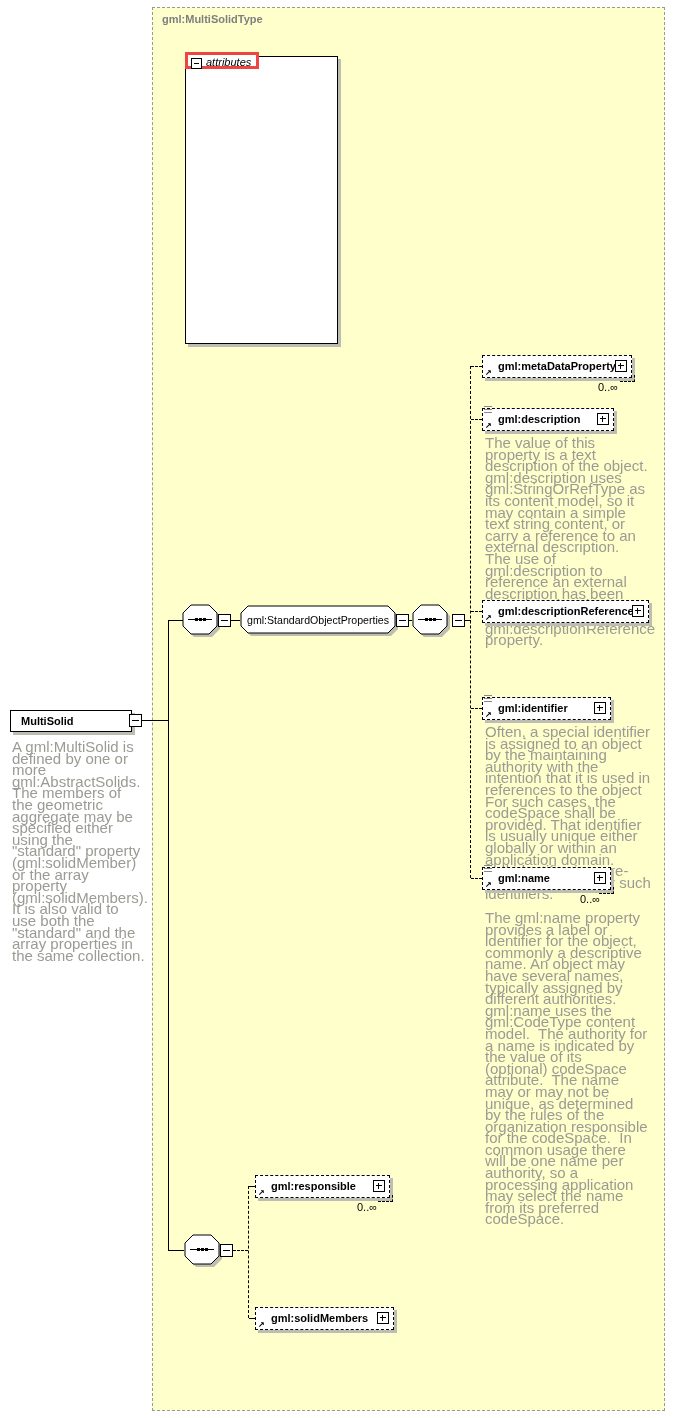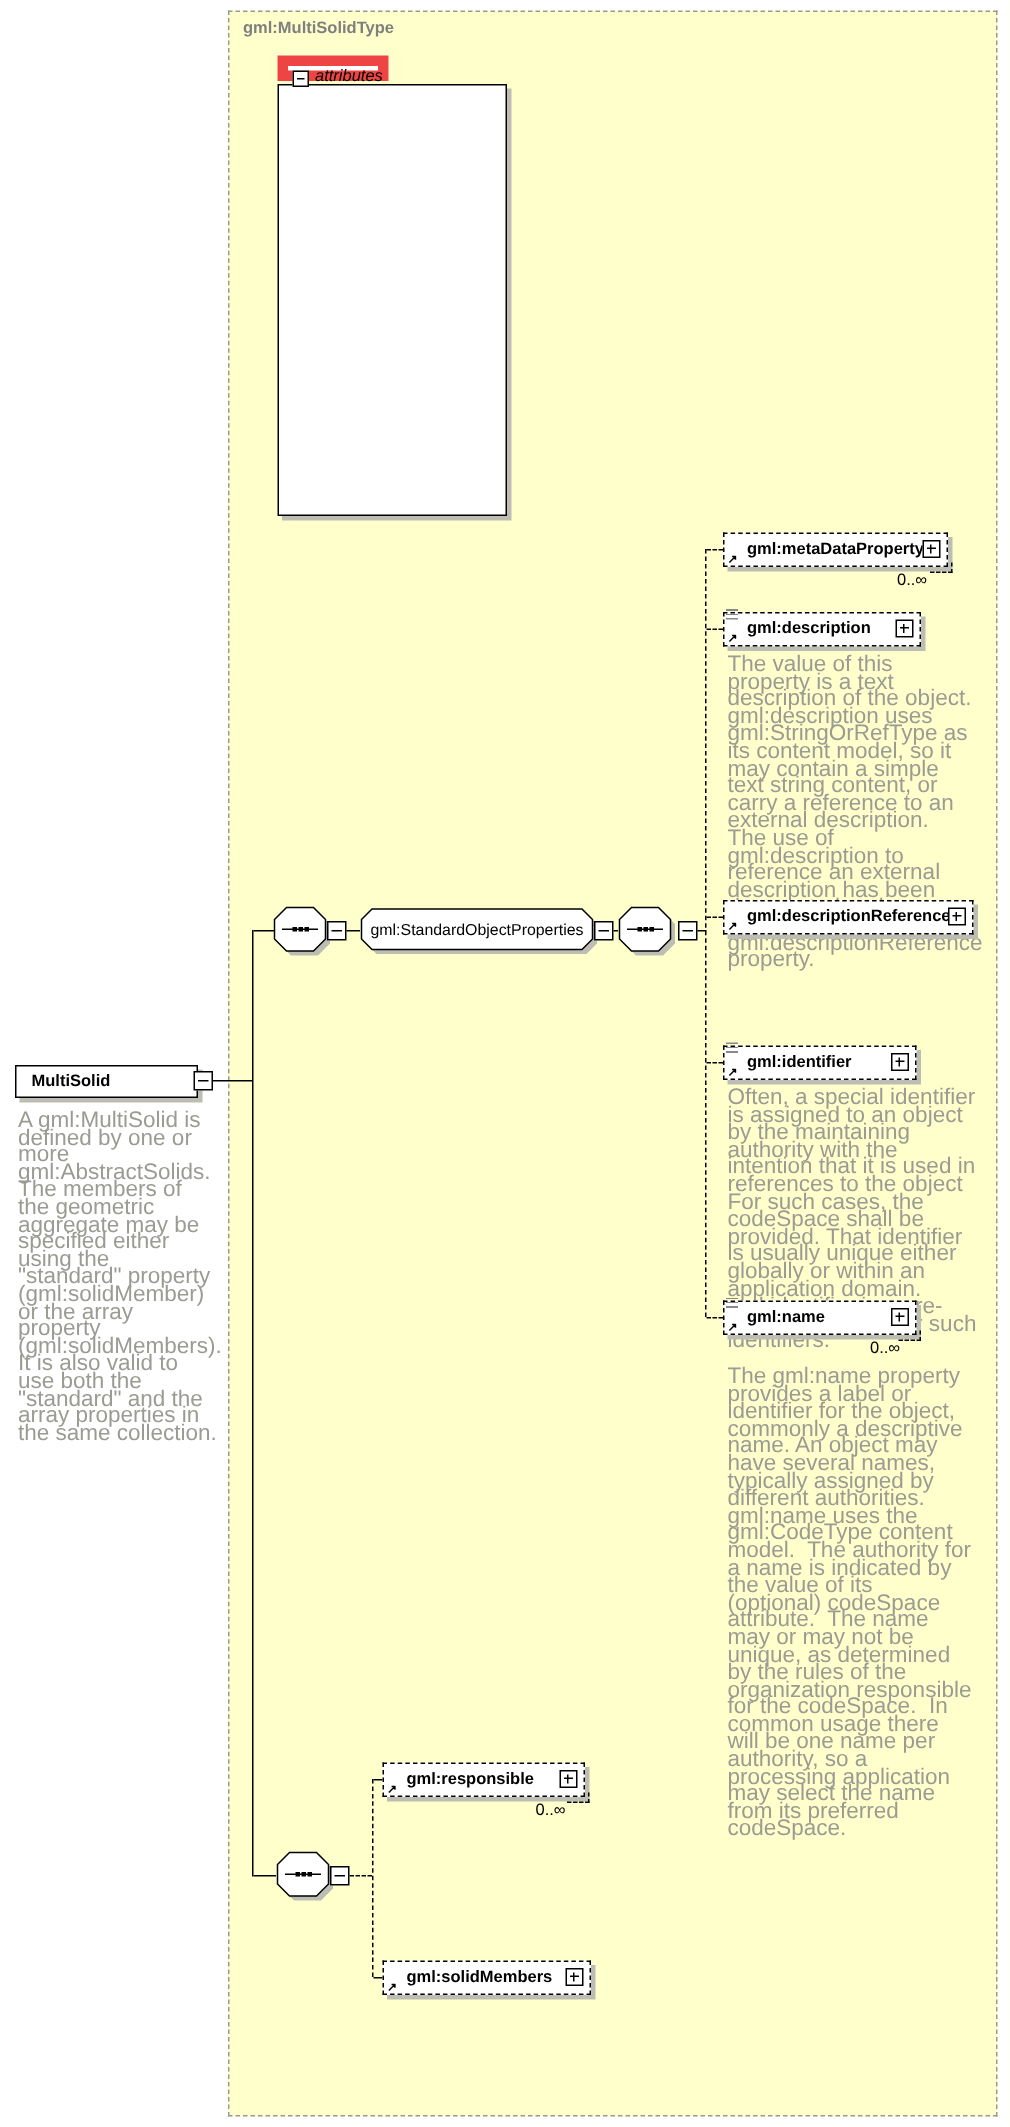--- a/index.html
+++ b/index.html
@@ -28,22 +28,22 @@
   
   .hline{position:absolute;height:1px;background:#000;}
   .vline{position:absolute;width:1px;background:#000;}
   .hdash{position:absolute;height:0;border-top:1px dashed #000;}
   .vdash{position:absolute;width:0;border-left:1px dashed #000;}
   
   .anno{position:absolute;color:#9b9b93;font-size:15px;line-height:11.6px;white-space:pre-wrap;}
   
   .occ{position:absolute;font-size:11px;color:#000;}
   
-  .attr-tab{position:absolute;left:185px;top:37px;width:74px;height:17px;background:#fff;
-            border:7px solid #ef4444;z-index:3;box-sizing:border-box;}
+  .attr-tab{position:absolute;left:185px;top:52px;width:74px;height:17px;background:#fff;
+            border:3px solid #ef4444;z-index:3;box-sizing:border-box;}
   .attr-tab .tog{left:3px;top:3px;width:11px;height:11px;}
   .attr-tab .tog::before{top:4px;}
   .attr-tab-label{position:absolute;left:18px;top:1px;font-size:11px;font-style:italic;}
   .attr-body{position:absolute;left:185px;top:56px;width:151px;height:286px;background:#fff;
              border:1px solid #000;box-shadow:3px 3px 0 0 #bdbdb4;z-index:2;}
   .recur{position:absolute;width:14px;height:6px;border-right:1px dashed #000;border-bottom:1px dashed #000;}
   svg{position:absolute;overflow:visible;}
   svg text{font-family:"Liberation Sans",sans-serif;font-size:10.5px;fill:#000;}
 </style>
 </head>

